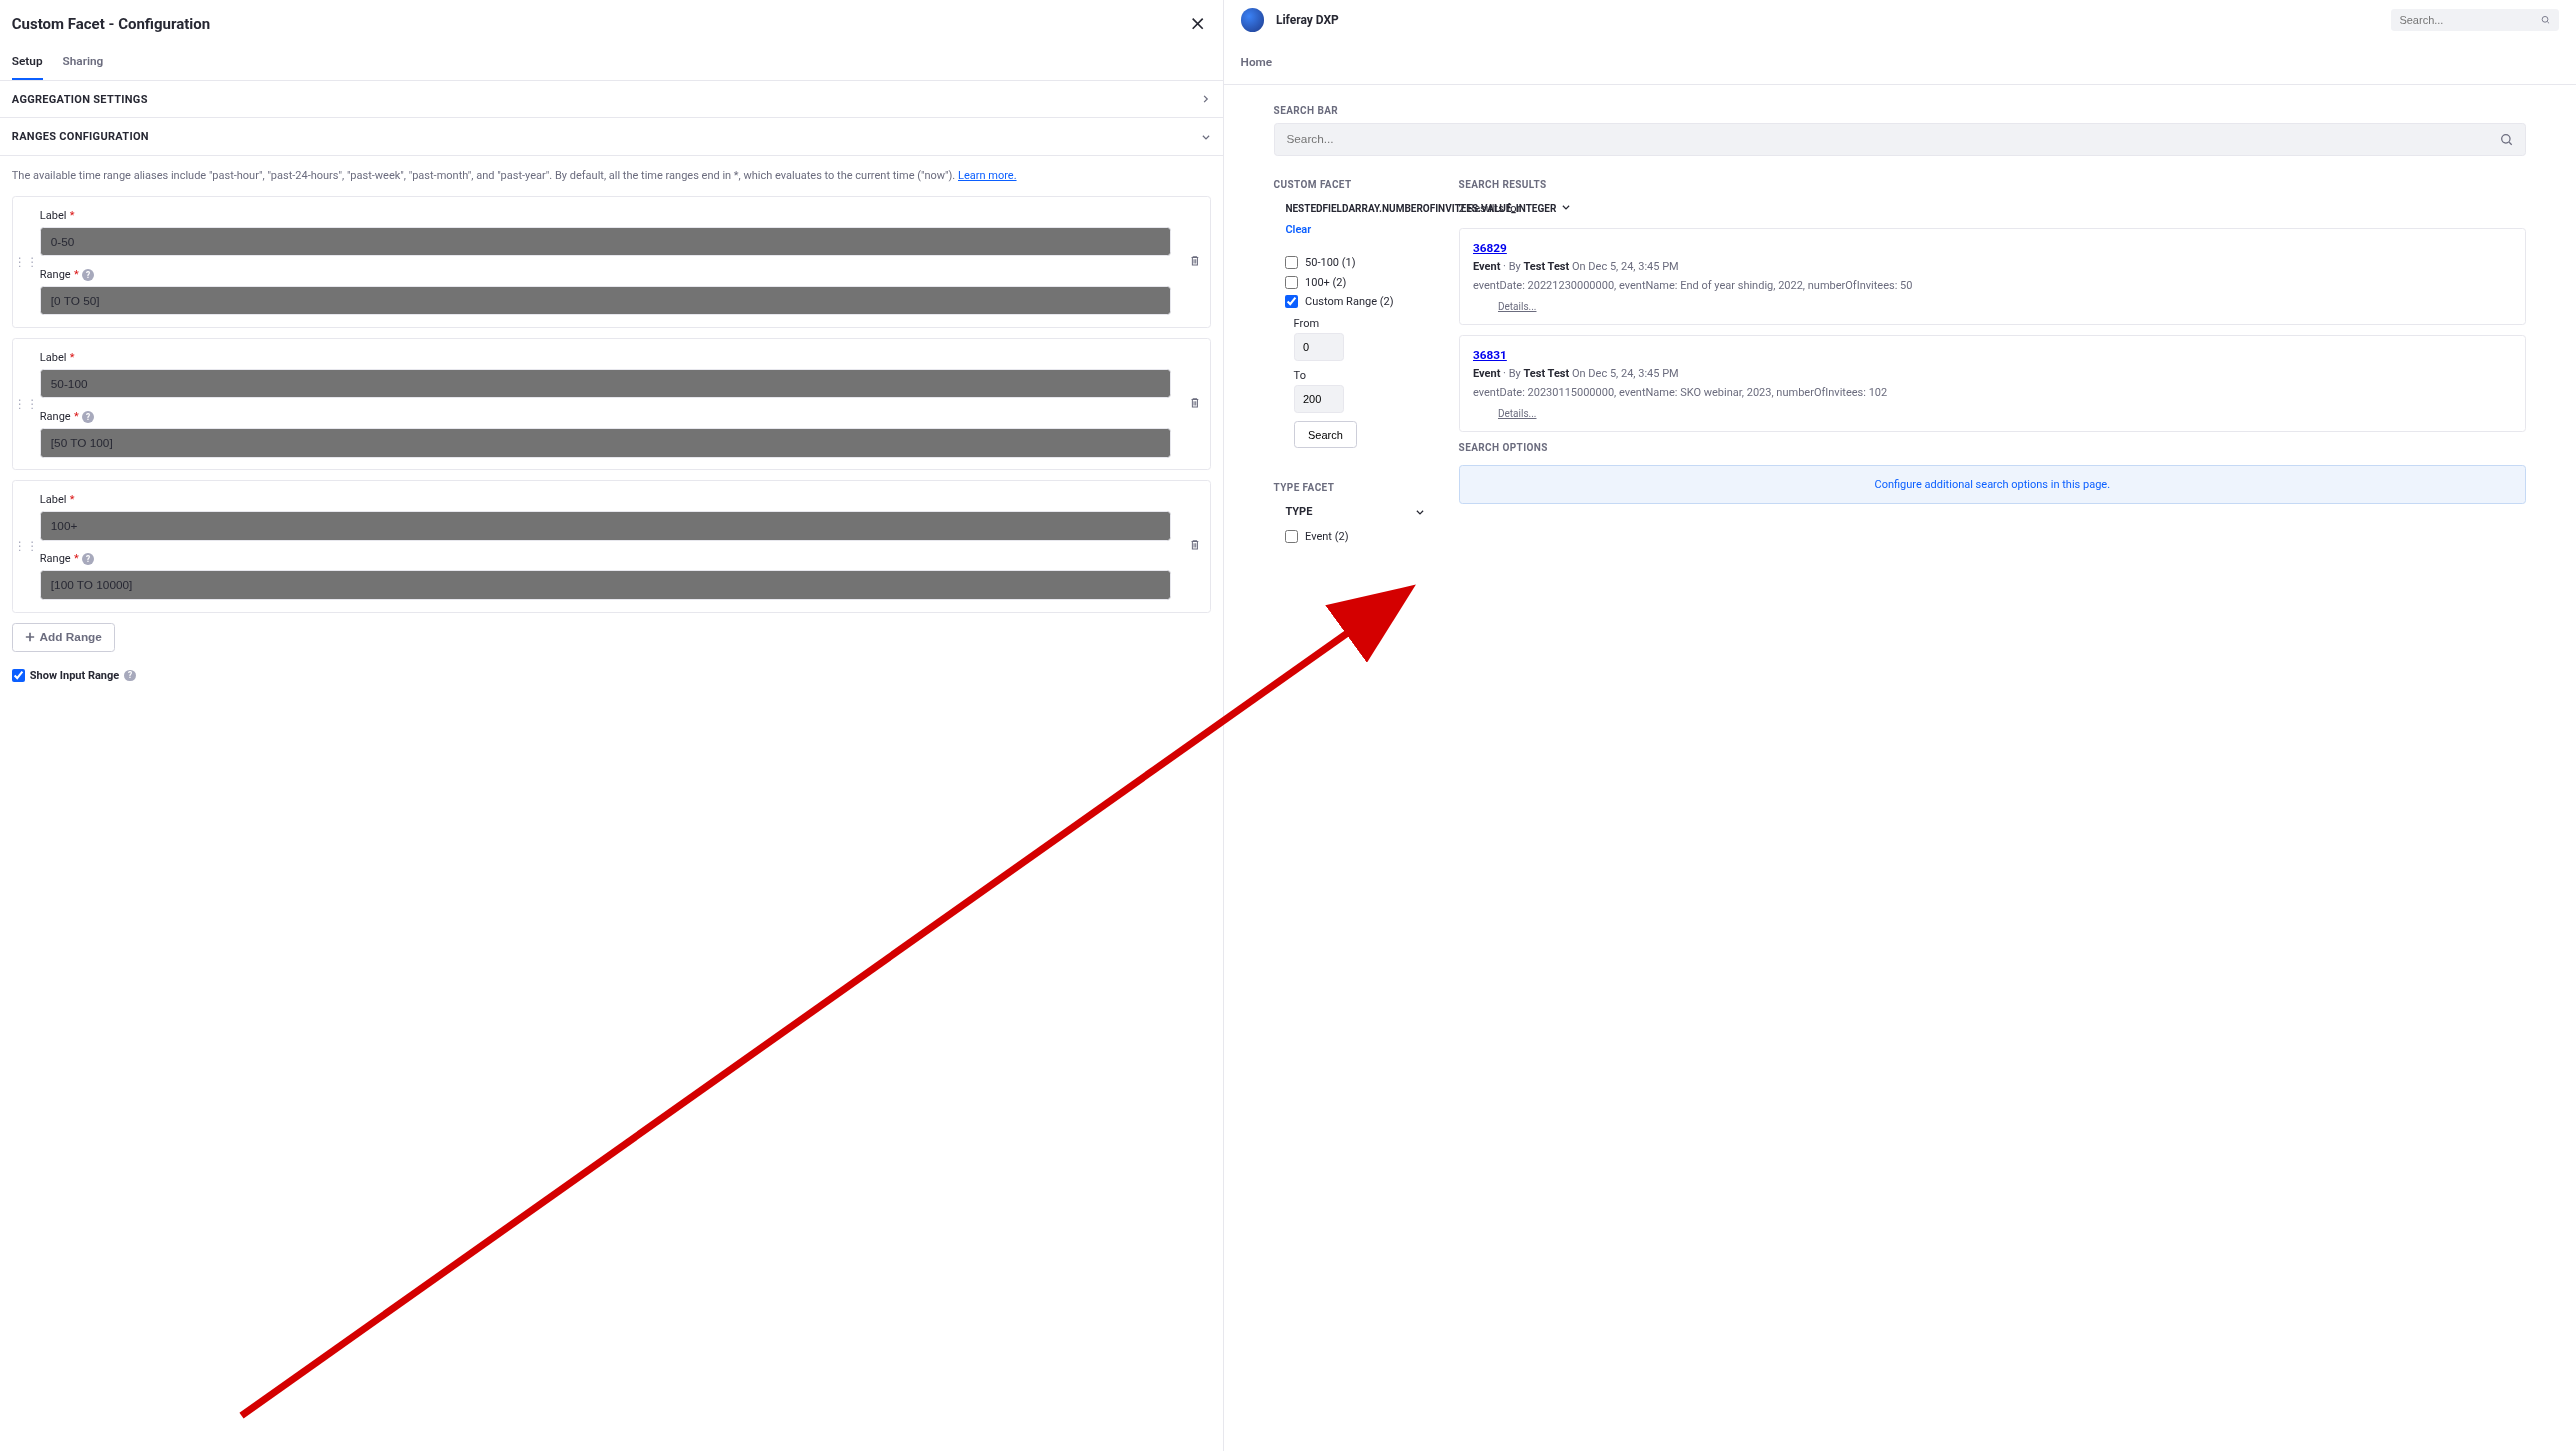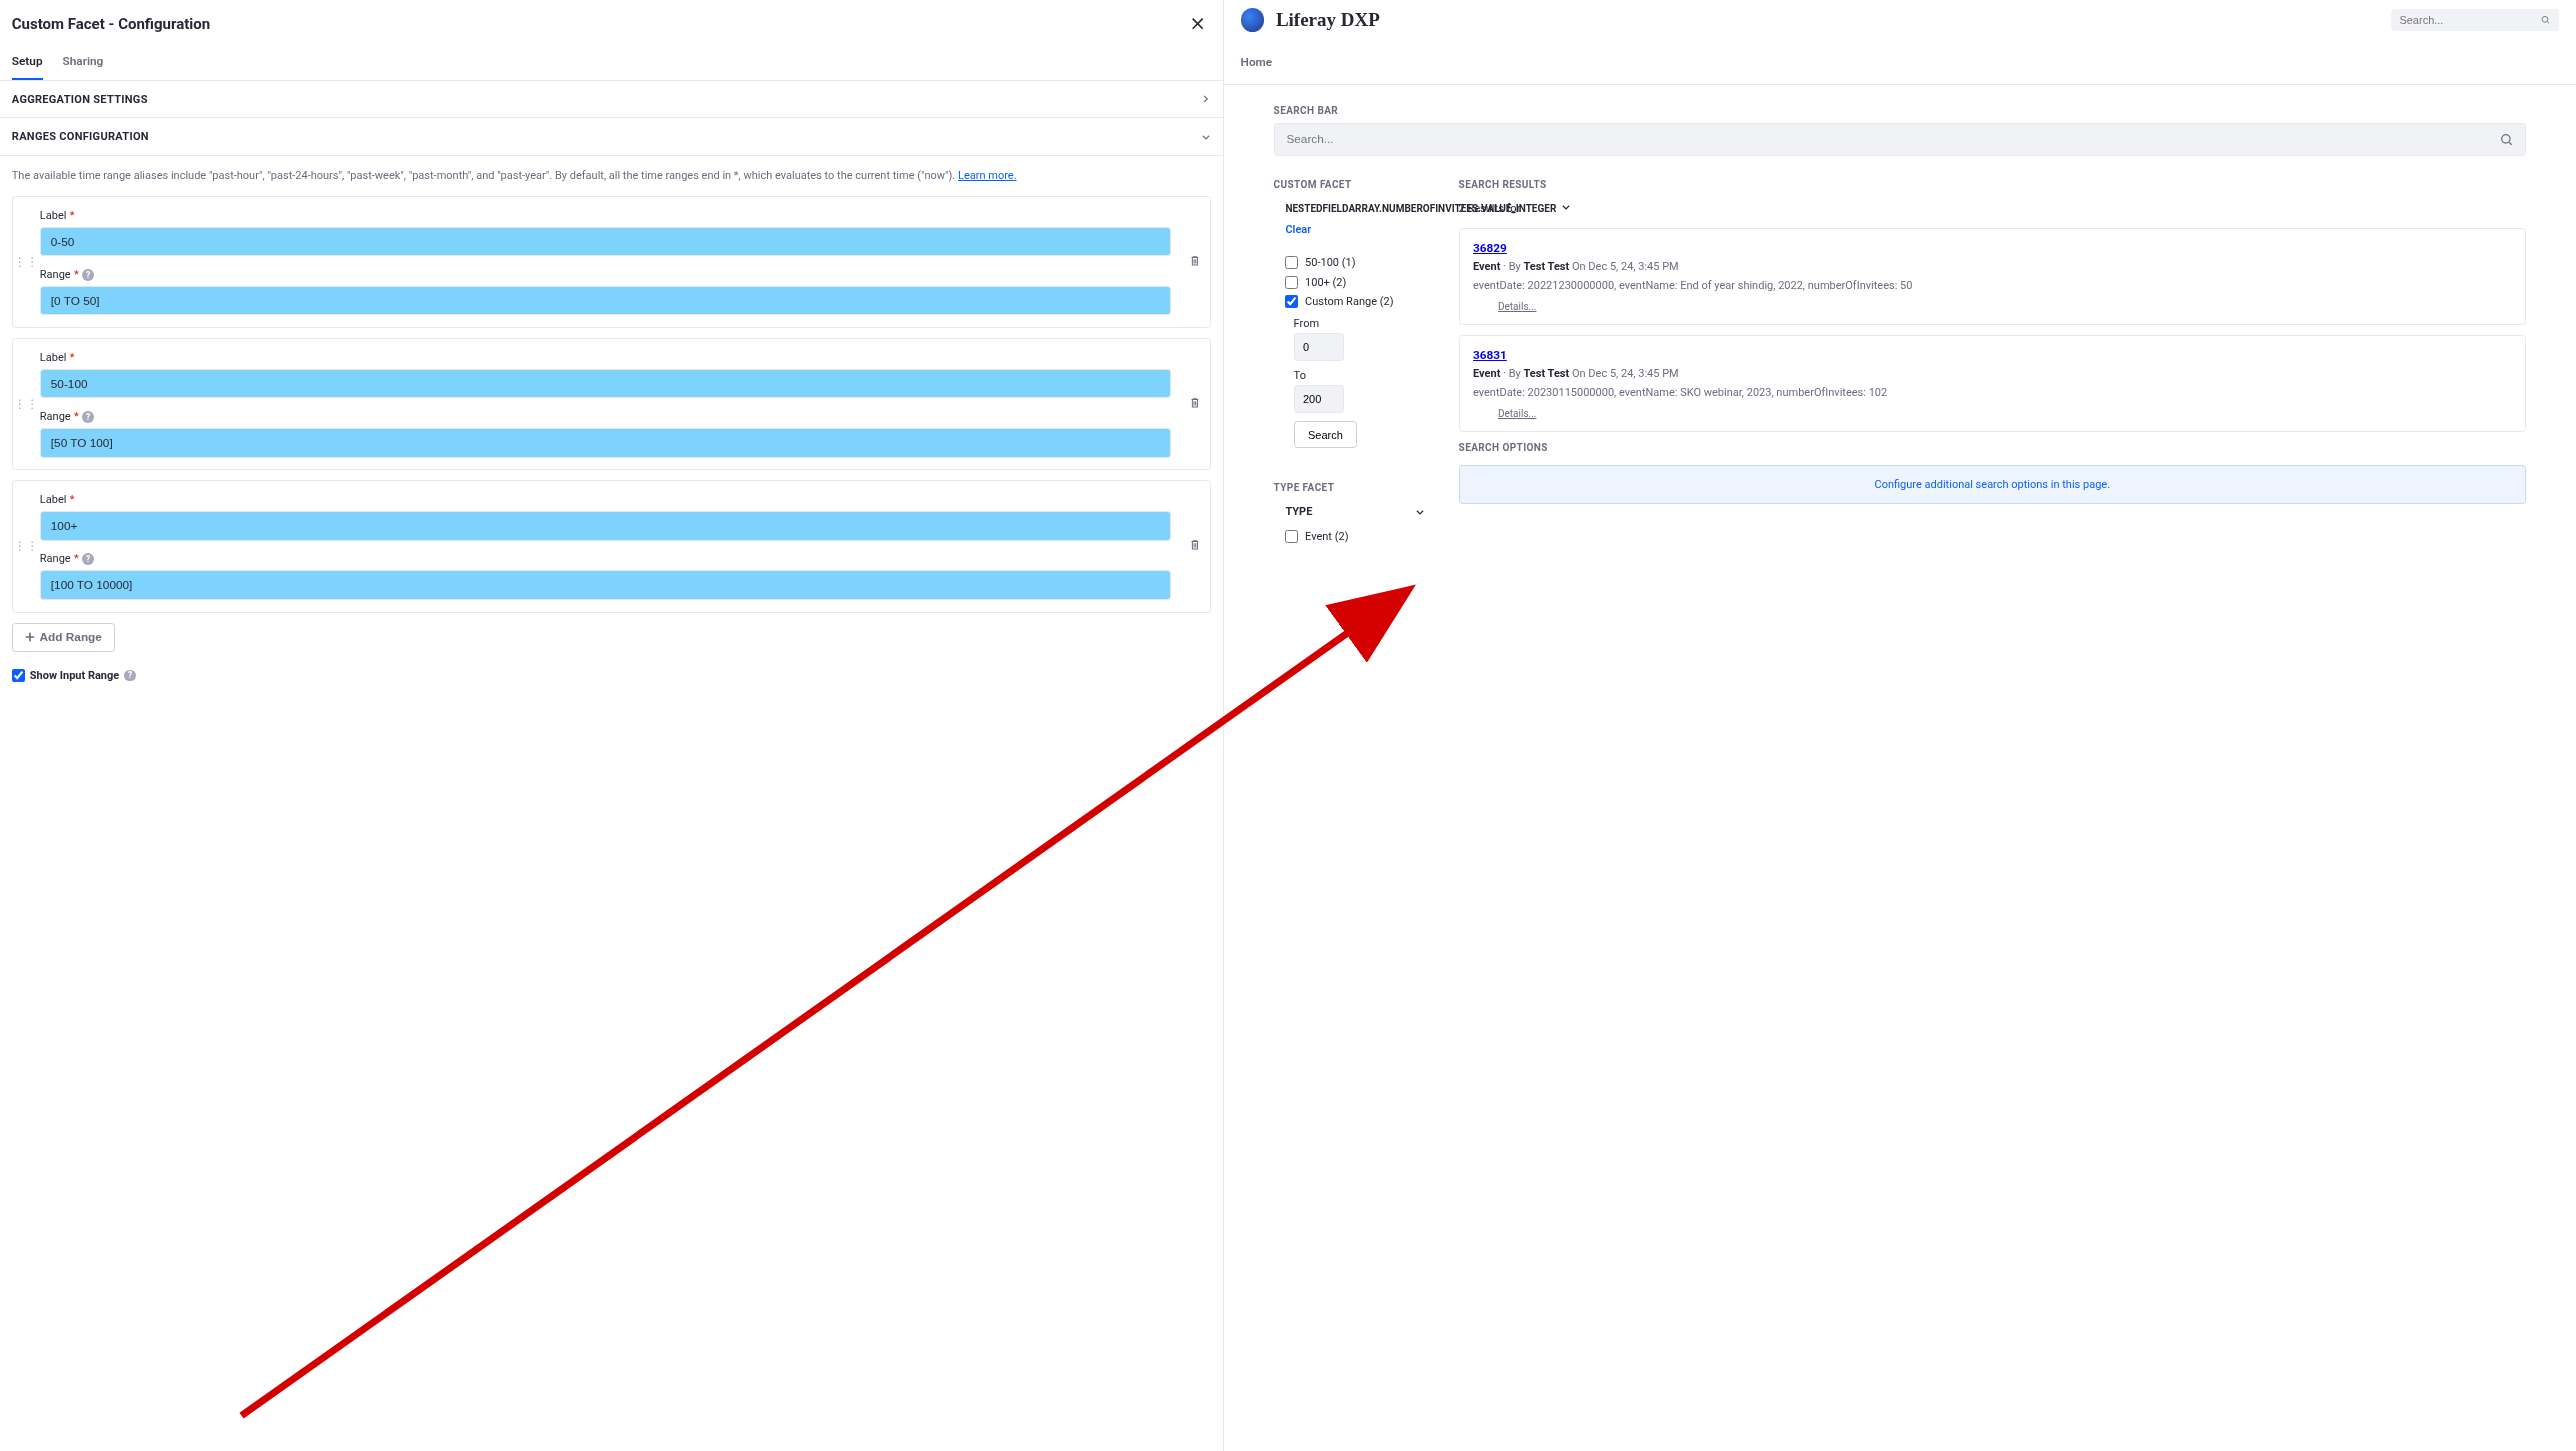--- a/index.html
+++ b/index.html
@@ -24,30 +24,30 @@
 .drag-col { width: 27px; display: flex; align-items: center; justify-content: center; color: #a7a9bc; cursor: grab; }
 .drag-dots { font-size: 11.8px; letter-spacing: 0.8px; line-height: 5px; }
 .fields-col { flex: 1; padding: 11.8px 8.4px 11.8px 0; }
 .del-col { width: 30px; display: flex; align-items: center; justify-content: center; }
 .del-btn { background: none; border: none; cursor: pointer; color: #6b6c7e; padding: 3.4px; }
 .field-group { margin-bottom: 11.8px; }
 .field-group:last-child { margin-bottom: 0; }
 .field-label { display: flex; align-items: center; gap: 3.4px; font-size: 11px; font-weight: 400; margin-bottom: 5px; }
 .req { color: #da1414; }
 .help-icon { display: inline-flex; width: 11.8px; height: 11.8px; border-radius: 50%; background: #a7a9bc; color: #fff; font-size: 8.4px; align-items: center; justify-content: center; font-weight: 700; }
-.text-input { width: 100%; padding: 6.7px 10px; background: #7dd3fc; border: 0.8px solid #e7e7ed; border-radius: 3.4px; font-size: 11.8px; color: #272833; }
+.text-input { width: 100%; padding: 6.7px 10px; background: #737373; border: 0.8px solid #e7e7ed; border-radius: 3.4px; font-size: 11.8px; color: #272833; }
 .add-range-btn { display: inline-flex; align-items: center; gap: 5px; padding: 6.7px 11.8px; background: #fff; border: 0.8px solid #cdced9; border-radius: 3.4px; font-size: 11.8px; font-weight: 600; color: #6b6c7e; cursor: pointer; margin-bottom: 17px; }
 .show-input-row { display: flex; align-items: center; gap: 5px; font-size: 11px; font-weight: 700; }
 .show-input-row input { accent-color: #0b5fff; }
 
 
 .right { flex: 1; display: flex; flex-direction: column; overflow-y: auto; }
 .top-bar { display: flex; align-items: center; padding: 8.4px 17px; gap: 11.8px; }
 .logo { width: 23.5px; height: 23.5px; border-radius: 50%; background: radial-gradient(circle at 35% 35%, #3b82f6, #1e3a8a); position: relative; }
-.brand { font-size: 19px; font-weight: 700; font-family: Liberation Serif, serif; }
+.brand { font-size: 12px; font-weight: 700; }
 .top-search { margin-left: auto; width: 168px; display: flex; align-items: center; background: #f1f2f5; border-radius: 3.4px; padding: 5px 8.4px; }
 .top-search input { flex: 1; background: transparent; border: none; outline: none; font-size: 11px; color: #6b6c7e; }
 .sub-nav { padding: 15px 17px; border-bottom: 0.8px solid #e7e7ed; }
 .sub-nav a { color: #6b6c7e; font-weight: 600; text-decoration: none; font-size: 11.8px; }
 .content { padding: 20px 50px; }
 .searchbar-sec .sec-label { font-size: 10px; font-weight: 700; color: #6b6c7e; letter-spacing: 0.4px; margin-bottom: 6.7px; }
 .main-search { display: flex; align-items: center; background: #f1f2f5; border: 0.8px solid #e7e7ed; border-radius: 3.4px; padding: 8.4px 11.8px; margin-bottom: 23.5px; }
 .main-search input { flex: 1; background: transparent; border: none; outline: none; font-size: 11.8px; }
 .cols { display: flex; gap: 34px; }
 .left-col { width: 151px; }

